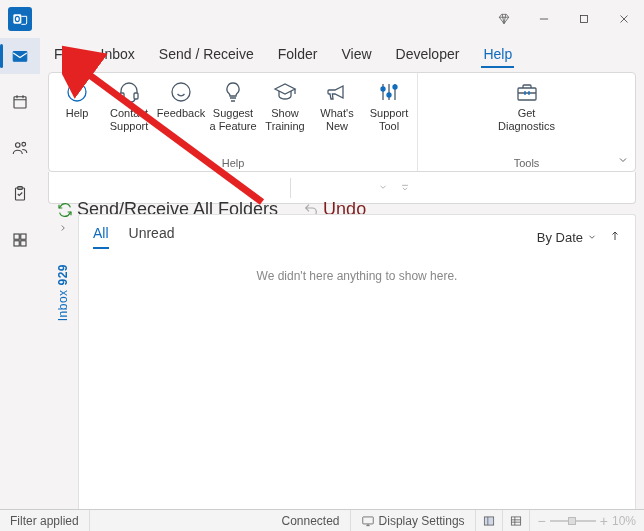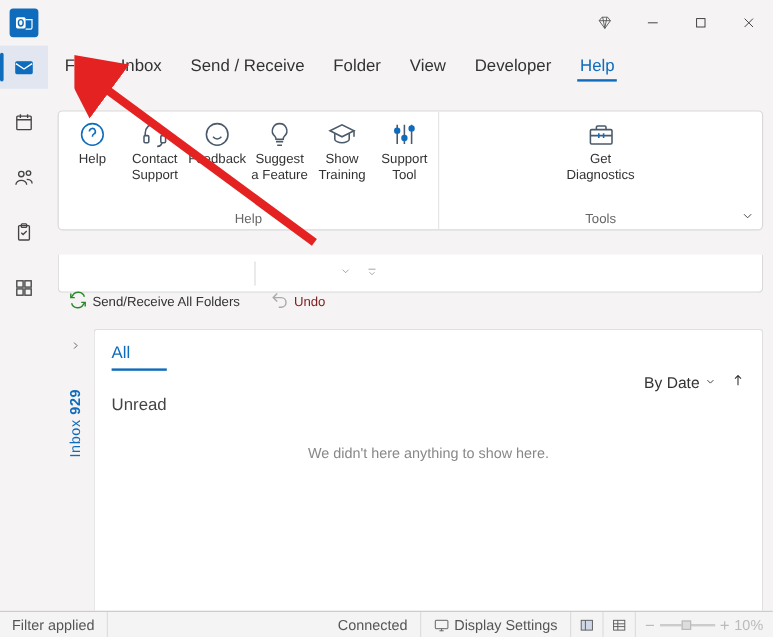--- a/index.html
+++ b/index.html
@@ -23,21 +23,21 @@
 
 .leftrail { width: 40px; background:#f5f3f3; display:flex; flex-direction:column; align-items:center; padding-top:0;}
 .rail-item { width:40px; height:36px; display:flex; align-items:center; justify-content:center; position:relative;}
 .rail-item.active { background:#e2e6f1;}
 .rail-item.active::before { content:""; position:absolute; left:0; top:6px; bottom:6px; width:3px; background:#0f6cbd; border-radius:2px;}
 .rail-item svg { width:18px; height:18px; stroke:#444; fill:none; stroke-width:1.5;}
 .rail-item.active svg { stroke:#0f6cbd; fill:#0f6cbd;}
 .rail-gap { height:10px;}
 
 
-.content-col { flex:1; display:flex; flex-direction:column;gap:20px; }
+.content-col { flex:1; display:flex; flex-direction:column; }
 
 
 .menutabs { height:30px; display:flex; align-items:flex-end; padding: 0 12px; gap:20px;}
 .menutabs .tab { font-size:14px; color:#333; padding:4px 2px 6px 2px; cursor:pointer;}
 .menutabs .tab.active { color:#0f6cbd; border-bottom:2px solid #0f6cbd; padding-bottom:4px;}
 
 
 .ribbon-wrap { padding: 4px 8px 0 8px;}
 .ribbon { background:#fff; border:1px solid #d9d9d9; border-radius:4px; display:flex; height:100px; position:relative;}
 .rgroup { display:flex; flex-direction:column; align-items:center; border-right:1px solid #e5e5e5; padding:0 2px; position:relative;}
@@ -46,37 +46,37 @@
 .ritem { width:52px; display:flex; flex-direction:column; align-items:center; padding-top:6px; cursor:pointer;}
 .ritem .ricon { width:26px; height:26px; display:flex; align-items:center; justify-content:center;}
 .ritem .ricon svg { width:24px; height:24px; stroke:#4a5a6a; fill:none; stroke-width:1.3;}
 .ritem .rlabel { font-size:11px; text-align:center; line-height:1.15; color:#333; margin-top:2px; white-space:pre-line; padding:0 1px;}
 .rgrouplabel { font-size:11px; color:#666; text-align:center; position:absolute; bottom:2px; left:0; right:0;}
 .ribbon .expand { position:absolute; right:6px; bottom:2px; font-size:12px; color:#444;}
 .ribbon .expand svg{width:12px;height:12px;stroke:#333;fill:none;stroke-width:1.5;}
 
 
 .quickbar { background:#fff; border:1px solid #d9d9d9; border-top:0; border-radius:0 0 4px 4px; margin:0 8px; height:32px; display:flex; align-items:center; padding:0 8px; gap:12px;}
-.qbtn { display:flex; align-items:flex-end; gap:4px; font-size:11px; color:#333; cursor:pointer;margin-top:44px;}
+.qbtn { display:flex; align-items:center; gap:4px; font-size:18px; color:#333; cursor:pointer;margin-top:44px;}
 .qbtn svg { width:16px; height:16px; }
 .qbtn.disabled { color:#7f1d1d;}
 .qbtn.disabled svg { stroke:#aaa;}
 .qdrop { font-size:10px; color:#888; cursor:pointer;}
 .qdrop svg{width:10px;height:10px;stroke:#888;fill:none;stroke-width:1.5;}
 
 
 .listarea { flex:1; display:flex; margin:10px 8px 0 8px; background:transparent;}
 .collapse-col { width:30px; display:flex; flex-direction:column; align-items:center; }
 .collapse-btn { width:20px; height:20px; display:flex; align-items:center; justify-content:center; margin-top:4px; cursor:pointer;}
 .collapse-btn svg{width:10px;height:10px;stroke:#555;fill:none;stroke-width:1.8;}
 .folder-label { writing-mode: vertical-rl; transform: rotate(180deg); font-size:12px; color:#0f6cbd; margin-top:26px; letter-spacing:0.5px;}
 .folder-label b { font-weight:600;}
 .listmain { flex:1; background:#fff; border:1px solid #e0e0e0; border-bottom:0; border-radius:3px 3px 0 0; display:flex; flex-direction:column; min-height:0;}
 .listhead { display:flex; align-items:center; padding:10px 14px 4px 14px;}
-.filter-tabs { display:flex; gap:20px;flex-direction:column;}
+.filter-tabs { display:flex; gap:20px;}
 .filter-tab { font-size:14px; color:#444; padding-bottom:6px; cursor:pointer;}
 .filter-tab.active { color:#0f6cbd; border-bottom:2px solid #0f6cbd;}
 .listhead .spacer { flex:1;}
 .sortbtn { display:flex; align-items:center; gap:4px; font-size:13px; color:#333; cursor:pointer;}
 .sortbtn svg{width:10px;height:10px;stroke:#333;fill:none;stroke-width:1.8;}
 .arrowup { margin-left:12px; cursor:pointer;}
 .arrowup svg{width:12px;height:14px;stroke:#333;fill:none;stroke-width:1.8;}
 .emptymsg { text-align:center; color:#888; font-size:12px; padding:16px 0;}
 
 
@@ -235,20 +235,29 @@
                     <path d="M2 9l10-5 10 5-10 5z"></path>
                     <path d="M6 11v5c0 1.5 3 3 6 3s6-1.5 6-3v-5M22 9v5"></path>
                   </svg>
                 </div>
               <div class="rlabel">Show
 Training</div>
             </div>
             <div class="ritem">
               <div class="ricon">
                   <svg viewBox="0 0 24 24">
+                    <path d="M3 11v2a1 1 0 0 0 1 1h1l1 5h2l-.6-5H10l8 4V6l-8 4H4a1 1 0 0 0-1 1z"></path>
+                  </svg>
+                </div>
+              <div class="rlabel">What's
+New</div>
+            </div>
+            <div class="ritem">
+              <div class="ricon">
+                  <svg viewBox="0 0 24 24">
                     <path d="M6 4v16M12 4v16M18 4v16"></path>
                     <circle cx="6" cy="9" r="2" fill="#0f6cbd" stroke="#0f6cbd"></circle>
                     <circle cx="12" cy="15" r="2" fill="#0f6cbd" stroke="#0f6cbd"></circle>
                     <circle cx="18" cy="7" r="2" fill="#0f6cbd" stroke="#0f6cbd"></circle>
                   </svg>
                 </div>
               <div class="rlabel">Support
 Tool</div>
             </div>
           </div>

